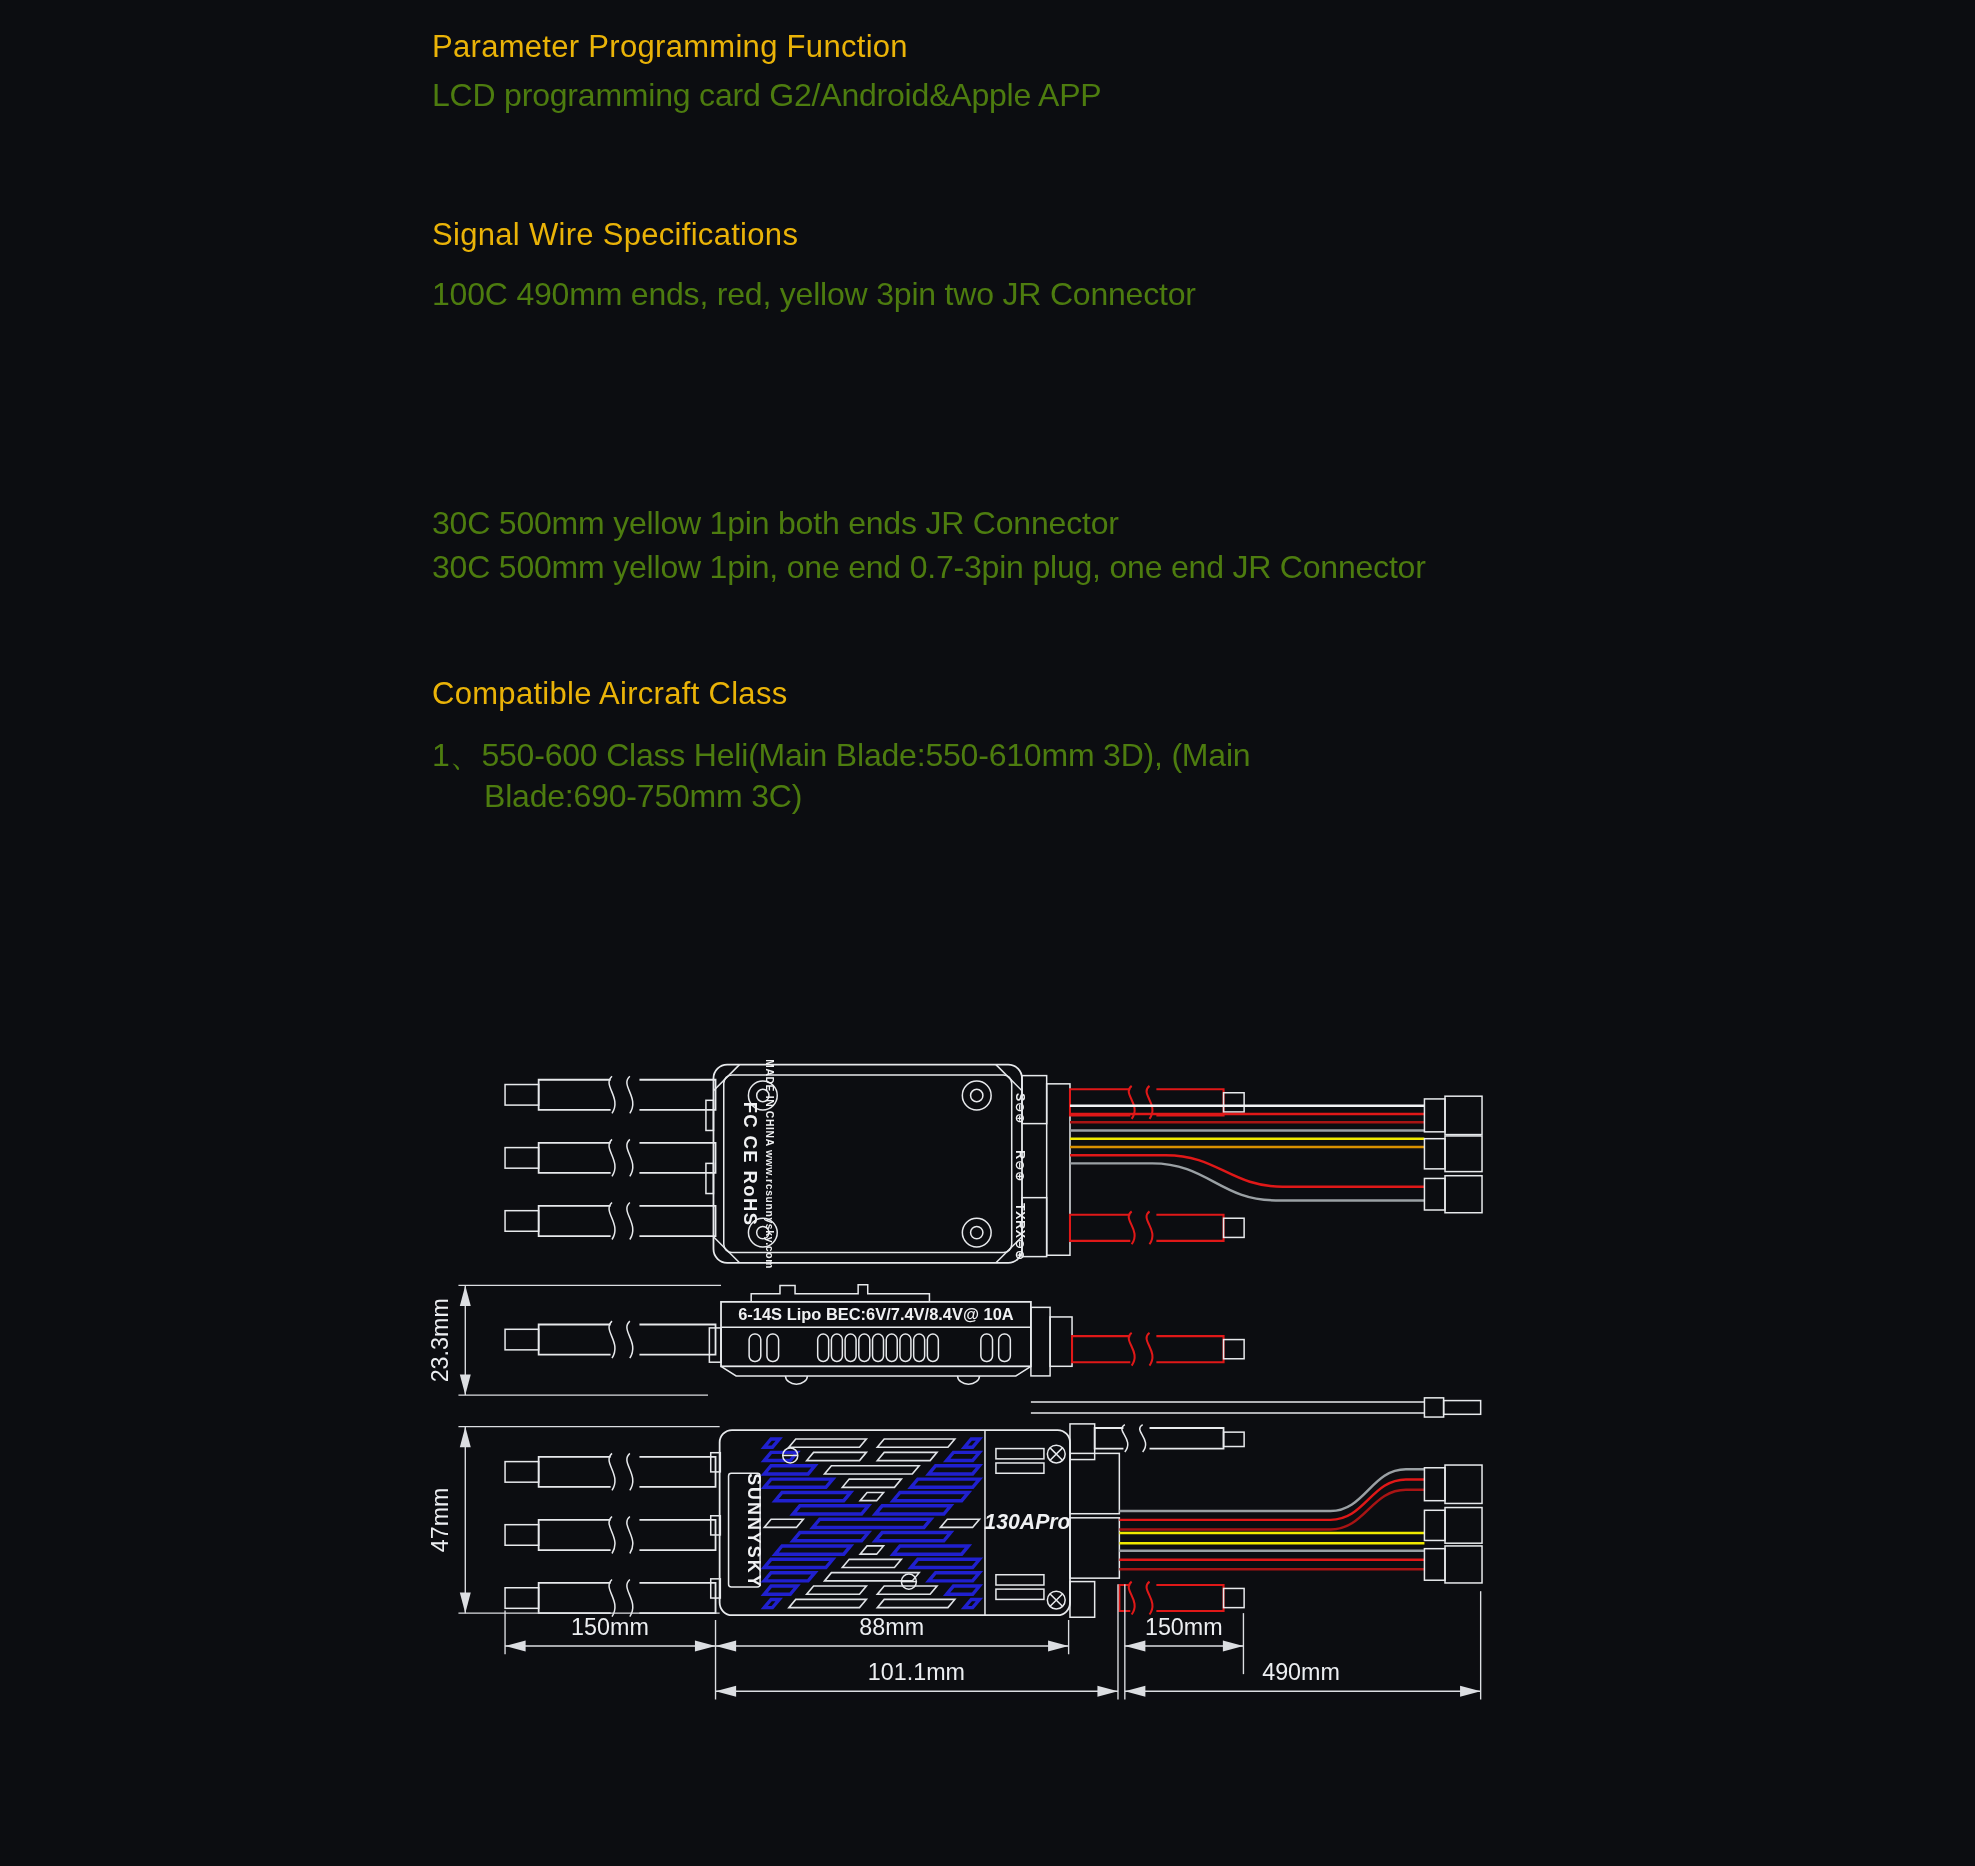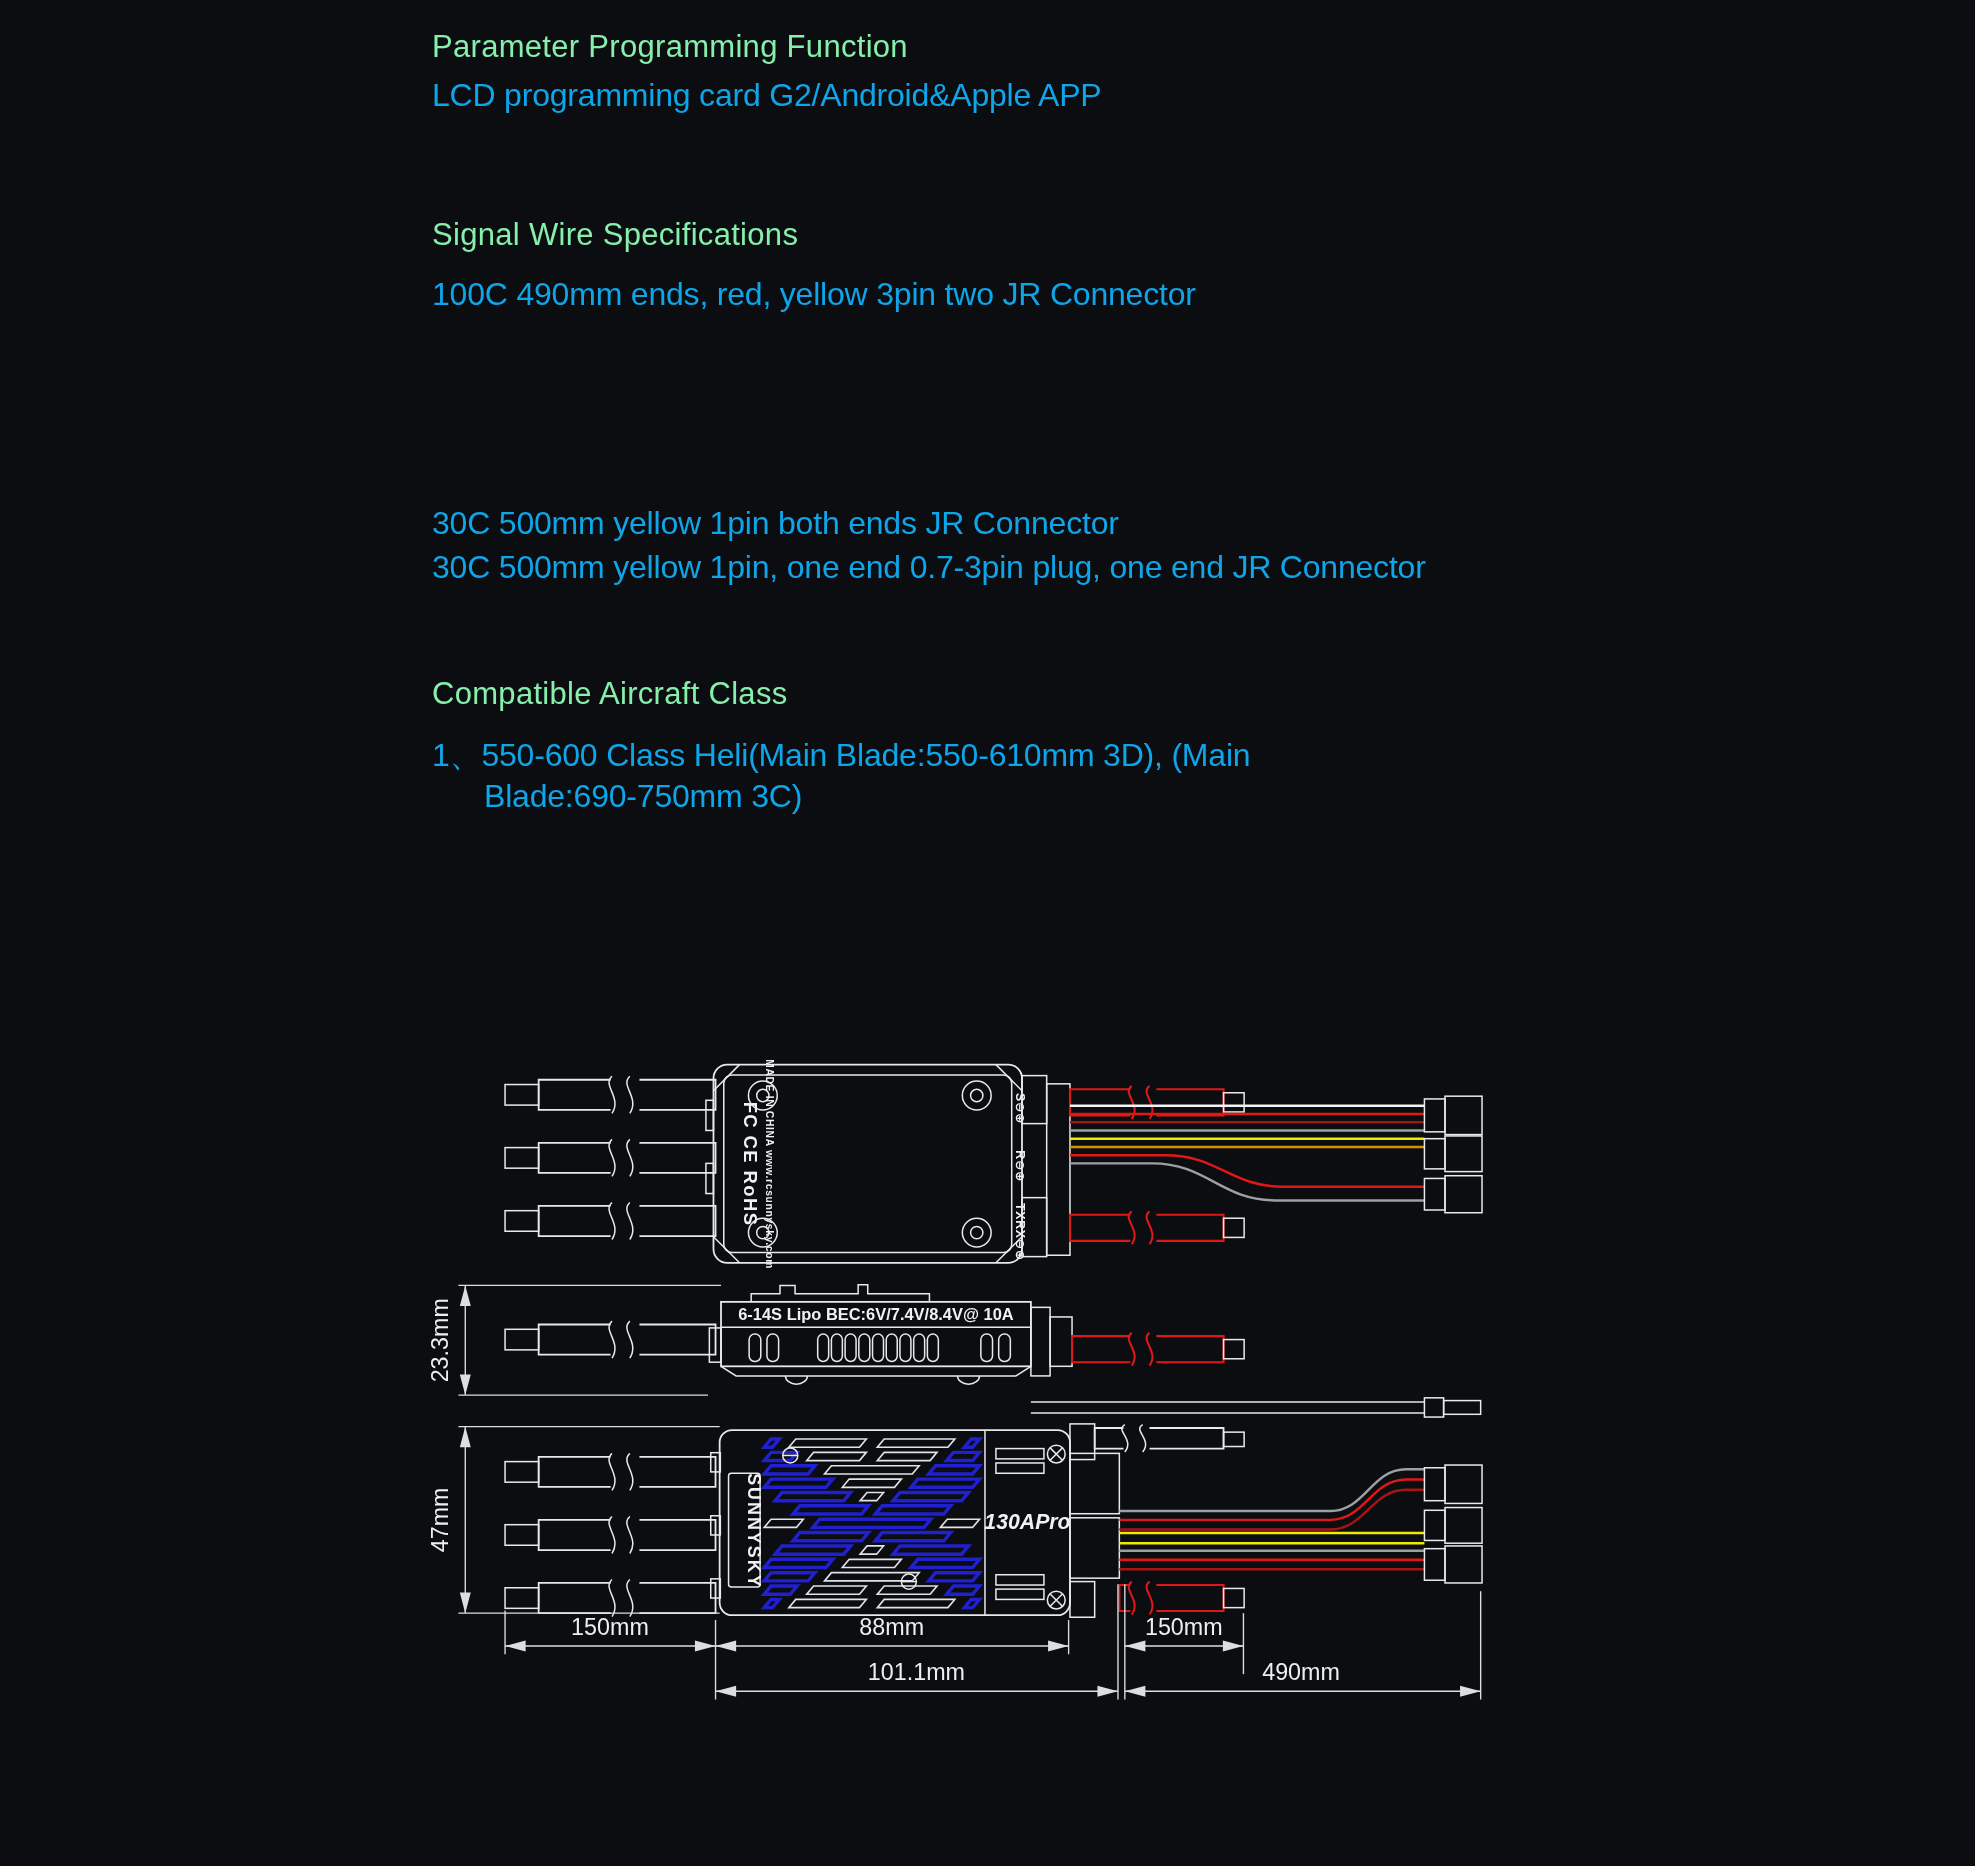--- a/index.html
+++ b/index.html
@@ -1,20 +1,20 @@
 <!DOCTYPE html>
 <html style="font-size:11px"><head>
 <meta charset="utf-8">
 <style>
   html,body{margin:0;padding:0;background:#0c0d11;}
   .page{position:relative;width:1975px;height:1867px;background:#0c0d11;overflow:hidden;
         font-family:"Liberation Sans","DejaVu Sans",sans-serif;}
   .tline{position:absolute;left:432px;white-space:nowrap;}
-  .h{font-size:31px;color:#86efac;letter-spacing:0.3px;font-weight:400;}
-  .b{font-size:32px;color:#0ea5e9;font-weight:500;letter-spacing:-0.2px;}
+  .h{font-size:31px;color:#eab308;letter-spacing:0.3px;font-weight:400;}
+  .b{font-size:32px;color:#4d7c0f;font-weight:500;letter-spacing:-0.2px;}
   .indent{padding-left:52px;}
   #diagram{position:absolute;left:384px;top:1029px;width:1180px;height:809px;}
   
   .ln{stroke:#e7e9ec;stroke-width:2.6;fill:none;}
   .ln2{stroke:#e7e9ec;stroke-width:2.2;fill:none;}
   .dim{stroke:#dcdee2;stroke-width:2;fill:none;}
   .dimt{fill:#eceef1;font-size:34px;font-weight:400;}
   .mark{fill:#f0f1f3;font-weight:bold;}
   .arrow{fill:#dcdee2;stroke:none;}
   .wred{stroke:#e01818;stroke-width:3;fill:none;}

